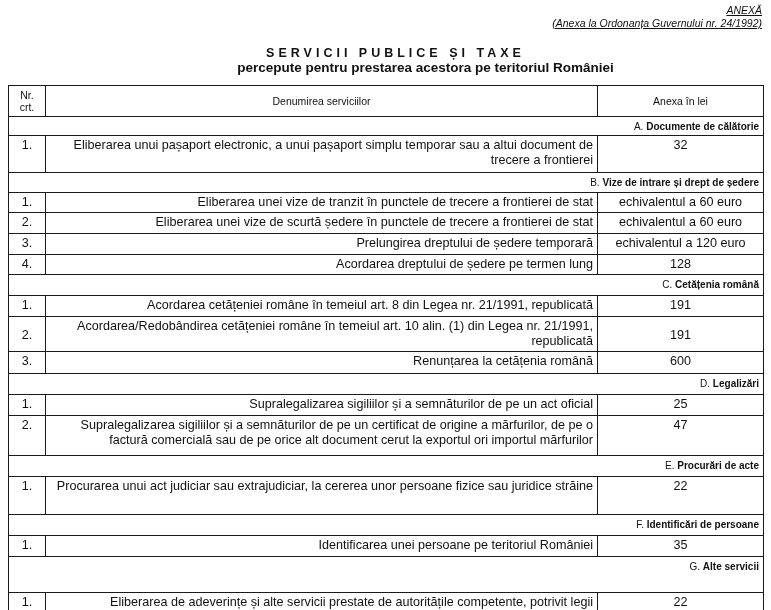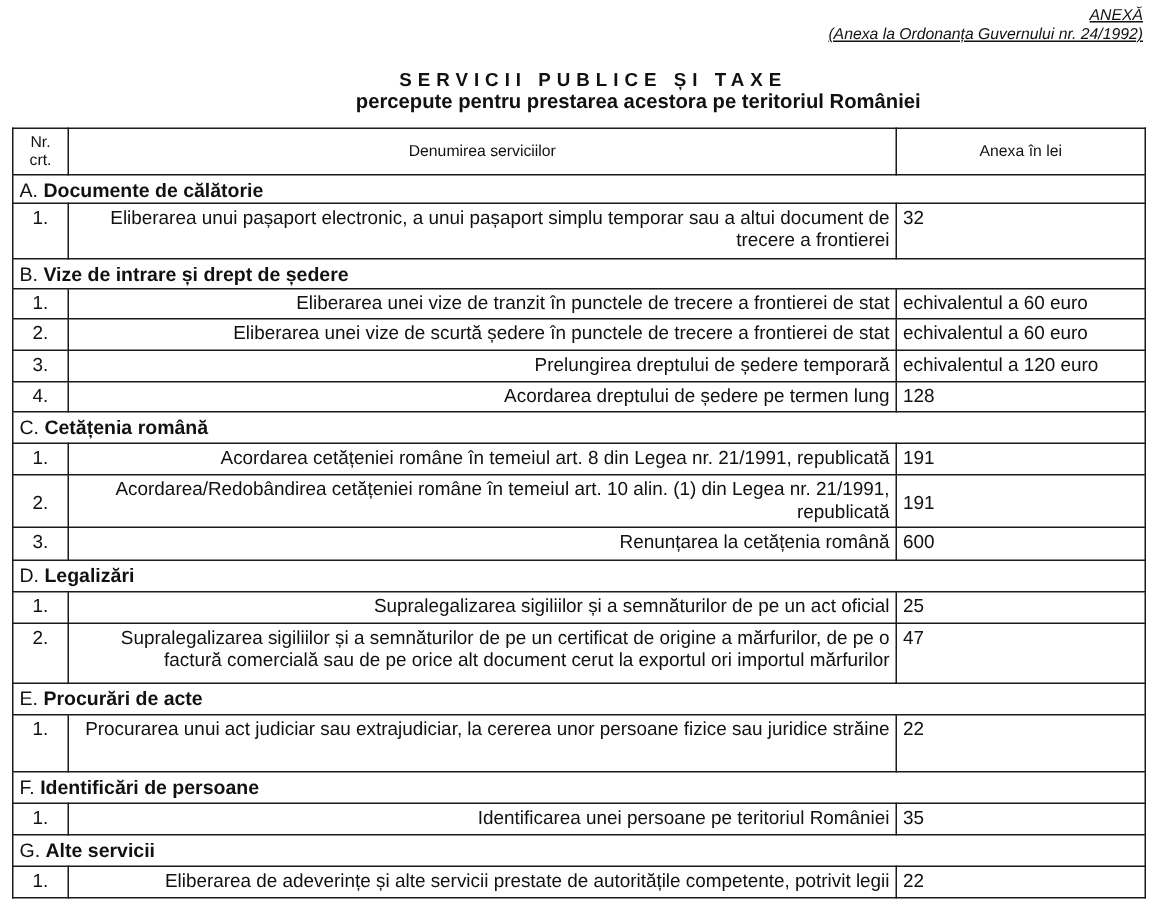--- a/index.html
+++ b/index.html
@@ -14,23 +14,23 @@
               font-weight:bold; font-size:13.5px; line-height:16px;margin-left:40px; }
   table { position:absolute; left:8px; top:85px; width:755px;
           border-collapse:collapse; table-layout:fixed; }
   td, th { border:1.3px solid #1a1a1a; padding:0 4px; vertical-align:top;
            font-size:12.6px; line-height:15px; font-weight:normal;margin-top:44px; }
   th { font-size:10.5px; vertical-align:middle; text-align:center; line-height:12px; }
   col.c1 { width:37px; } col.c2 { width:552px; } col.c3 { width:166px; }
   td.nr { text-align:center; padding-top:2px; }
   td.nr.mid { vertical-align:middle; }
   td.desc { padding-top:2px;text-align:right; }
-  td.tax { text-align:left; padding-top:2px; }
+  td.tax { text-align:center; padding-top:2px; }
   td.tax.mid { vertical-align:middle; }
-  tr.section td { text-align:left; padding-top:2px; font-size:13px; }
+  tr.section td { text-align:right; padding-top:2px; font-size:10px; }
   tr.section b { font-weight:bold; }
 </style>
 </head>
 <body>
 
 <div class="annex">
   <span>ANEXĂ</span>
   <span>(Anexa la Ordonanța Guvernului nr. 24/1992)</span>
 </div>
 <div class="title">SERVICII PUBLICE ȘI TAXE</div>
@@ -126,21 +126,21 @@
 
   <tr class="section" style="height:21px">
     <td colspan="3"><span>F.</span> <b>Identificări de persoane</b></td>
   </tr>
   <tr style="height:21px">
     <td class="nr">1.</td>
     <td class="desc">Identificarea unei persoane pe teritoriul României</td>
     <td class="tax">35</td>
   </tr>
 
-  <tr class="section" style="height:21px">
+  <tr class="section" style="height:36px">
     <td colspan="3"><span>G.</span> <b>Alte servicii</b></td>
   </tr>
   <tr style="height:21px">
     <td class="nr">1.</td>
     <td class="desc">Eliberarea de adeverințe și alte servicii prestate de autoritățile competente, potrivit legii</td>
     <td class="tax">22</td>
   </tr>
 </tbody>
   </table>
 

